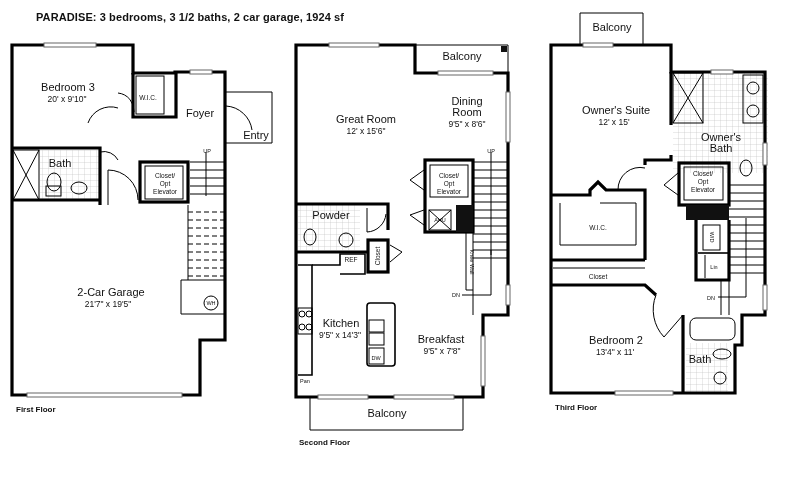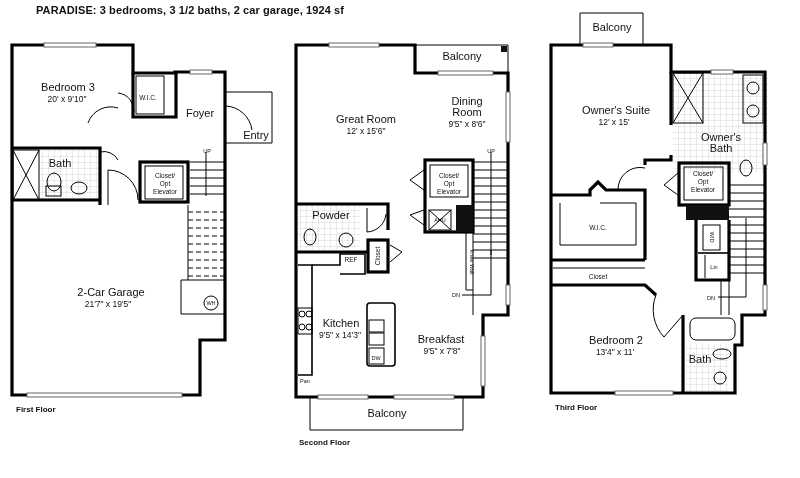--- a/index.html
+++ b/index.html
@@ -1,17 +1,17 @@
 <!DOCTYPE html>
 <html><head>
 <meta charset="utf-8">
 <style>
   html, body { margin: 0; padding: 0; background: #ffffff; }
   body { width: 800px; height: 478px; position: relative; overflow: hidden; font-family: "Liberation Sans", sans-serif; color: #111; }
-  #title { position: absolute; left: 36px; top: 4px; font-size: 11px; font-weight: bold; letter-spacing: 0.1px; }
+  #title { position: absolute; left: 36px; top: 11px; font-size: 11px; font-weight: bold; letter-spacing: 0.1px; }
   svg#plan { position: absolute; left: 0; top: 0; }
   .wall { fill: none; stroke: #000; stroke-width: 3.2; }
   .thin { fill: none; stroke: #000; stroke-width: 1; }
   .mid { fill: none; stroke: #000; stroke-width: 1.6; }
   .win { fill: #fff; stroke: #666; stroke-width: 1; }
   .tile { fill: url(#tiles); }
   .lbl { font-family: "Liberation Sans", sans-serif; fill: #111; text-anchor: middle; }
   .room { font-size: 11px; }
   .dim { font-size: 8.5px; }
   .small { font-size: 6.5px; }

